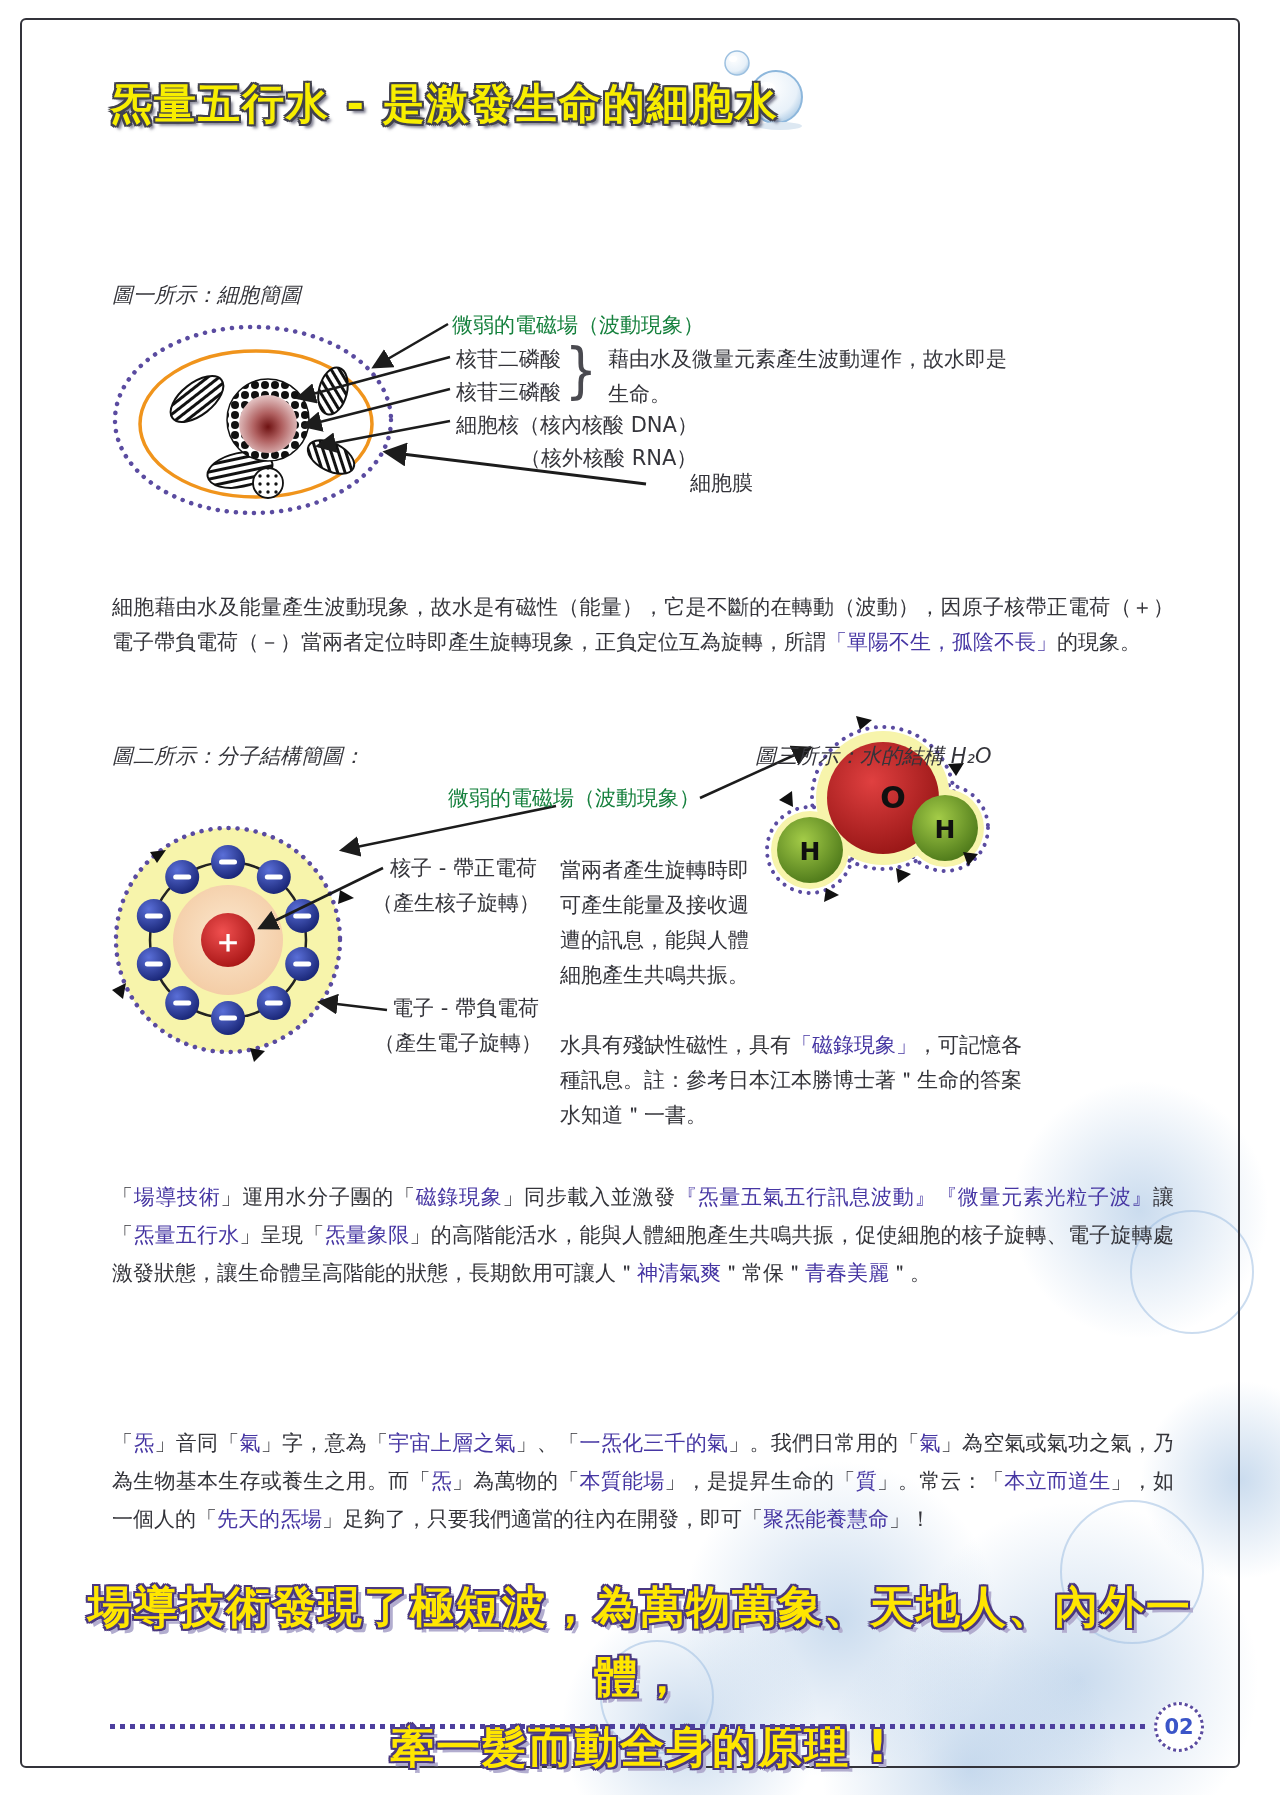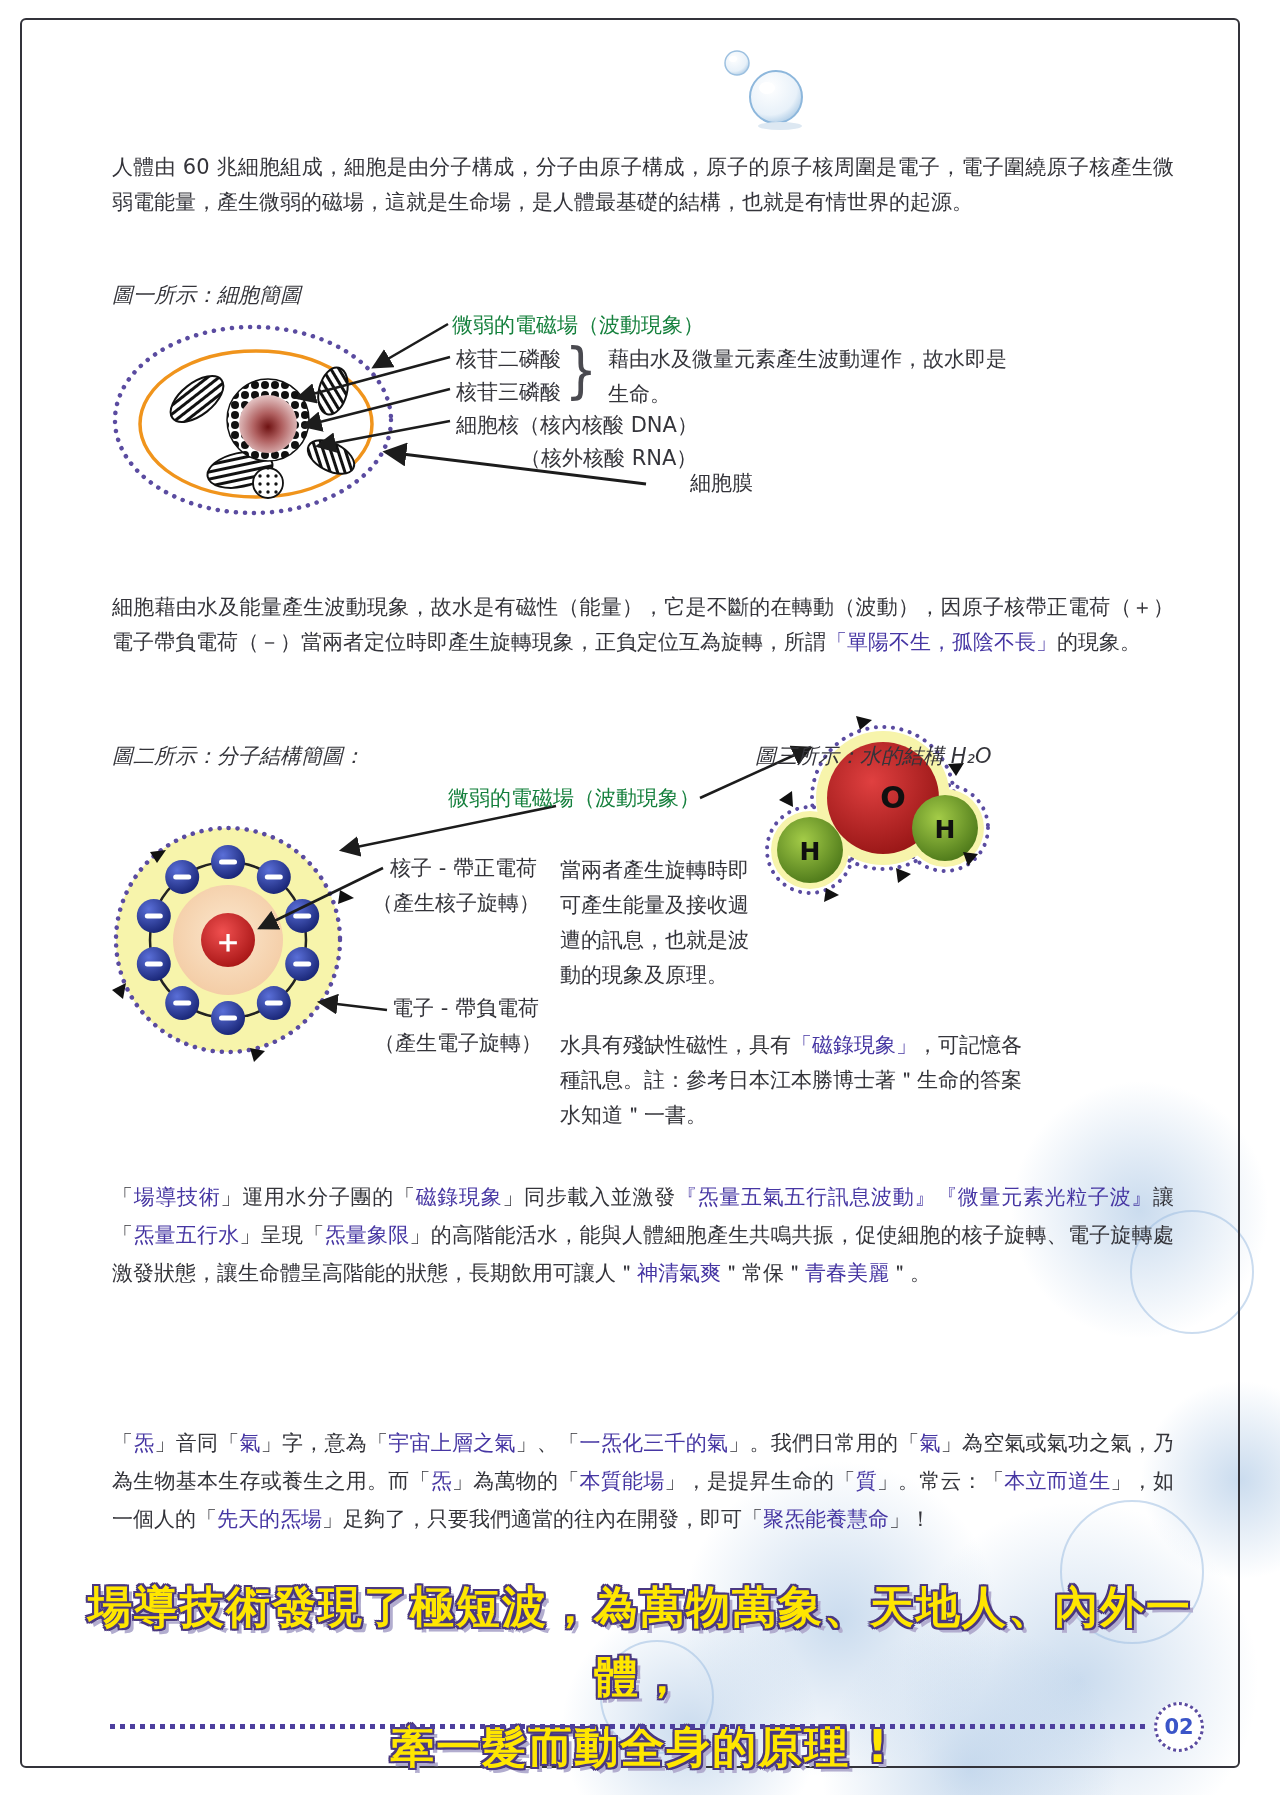--- a/index.html
+++ b/index.html
@@ -214,42 +214,42 @@
 
     <g>
       <circle cx="737" cy="63" r="12" fill="url(#dropg)" stroke="#9cc0e0" stroke-width="1.5"></circle>
       <ellipse cx="733" cy="59" rx="4" ry="3" fill="#ffffff"></ellipse>
       <circle cx="776" cy="97" r="26" fill="url(#dropg)" stroke="#8db7dc" stroke-width="2"></circle>
       <ellipse cx="767" cy="88" rx="8" ry="6" fill="#ffffff"></ellipse>
       <ellipse cx="780" cy="126" rx="22" ry="4" fill="#dde8f2"></ellipse>
     </g>
   </svg>
 
-
-  <div class="abs z-text body-text" style="left:112px;top:150px;width:1062px;">人體由 60 兆細胞組成，細胞是由分子構成，分子由原子構成，原子的原子核周圍是電子，電子圍繞原子核產生微弱電能量，產生微弱的磁場，這就是生命場，是人體最基礎的結構，也就是有情世界的起源。</div>
+  <div class="abs z-text title">炁量五行水 - 是激發生命的細胞水</div>
+
 
   <div class="abs z-text caption" style="left:112px;top:281px;">圖一所示：細胞簡圖</div>
   <div class="abs z-text label purple" style="left:452px;top:310px;">微弱的電磁場（波動現象）</div>
   <div class="abs z-text label" style="left:456px;top:344px;">核苷二磷酸</div>
   <div class="abs z-text label" style="left:456px;top:377px;">核苷三磷酸</div>
   <div class="abs z-text brace" style="left:562px;top:338px;">}</div>
   <div class="abs z-text label" style="left:608px;top:344px;">藉由水及微量元素產生波動運作，故水即是</div>
   <div class="abs z-text label" style="left:608px;top:379px;">生命。</div>
   <div class="abs z-text label" style="left:456px;top:410px;">細胞核（核內核酸 DNA）</div>
   <div class="abs z-text label" style="left:520px;top:443px;">（核外核酸 RNA）</div>
   <div class="abs z-text label" style="left:654px;top:468px;margin-left:36px;">細胞膜</div>
 
   <div class="abs z-text body-text" style="left:112px;top:590px;width:1062px;font-family:Liberation Serif, serif;"><span>細胞藉由水及能量產生波動現象，故水是有磁性（能量），它是不斷的在轉動（波動），因原子核帶正電荷（＋）電子帶負電荷（－）當兩者定位時即產生旋轉現象，正負定位互為旋轉，所謂</span><span class="hl">「單陽不生，孤陰不長」</span><span>的現象。</span></div>
 
   <div class="abs z-text caption" style="left:112px;top:742px;">圖二所示：分子結構簡圖：</div>
   <div class="abs z-text caption" style="left:755px;top:742px;">圖三所示：水的結構 H₂O</div>
   <div class="abs z-text label purple" style="left:448px;top:783px;">微弱的電磁場（波動現象）</div>
   <div class="abs z-text label" style="left:390px;top:853px;">核子 - 帶正電荷</div>
   <div class="abs z-text label" style="left:372px;top:888px;">（產生核子旋轉）</div>
-  <div class="abs z-text body-text" style="left:560px;top:853px;width:198px;text-align:left;">當兩者產生旋轉時即可產生能量及接收週遭的訊息，也就是波動的現象及原理。</div>
+  <div class="abs z-text body-text" style="left:560px;top:853px;width:198px;text-align:left;">當兩者產生旋轉時即可產生能量及接收週遭的訊息，能與人體細胞產生共鳴共振。</div>
   <div class="abs z-text label" style="left:392px;top:993px;">電子 - 帶負電荷</div>
   <div class="abs z-text label" style="left:374px;top:1028px;">（產生電子旋轉）</div>
   <div class="abs z-text body-text" style="left:560px;top:1028px;width:470px;text-align:left;"><span>水具有殘缺性磁性，具有</span><span class="hl">「磁錄現象」</span><span>，可記憶各種訊息。註：參考日本江本勝博士著＂生命的答案水知道＂一書。</span></div>
 
   <div class="abs z-text body-text" style="left:112px;top:1178px;width:1062px;line-height:38px;"><span>「</span><span class="hl">場導技術</span><span>」運用水分子團的「</span><span class="hl">磁錄現象</span><span>」同步載入並激發</span><span class="hl">『炁量五氣五行訊息波動』</span><span class="hl">『微量元素光粒子波』</span><span>讓「</span><span class="hl">炁量五行水</span><span>」呈現「</span><span class="hl">炁量象限</span><span>」的高階能活水，能與人體細胞產生共鳴共振，促使細胞的核子旋轉、電子旋轉處激發狀態，讓生命體呈高階能的狀態，長期飲用可讓人＂</span><span class="hl">神清氣爽</span><span>＂常保＂</span><span class="hl">青春美麗</span><span>＂。</span></div>
 
   <div class="abs z-text body-text" style="left:112px;top:1424px;width:1062px;line-height:38px;"><span>「</span><span class="hl">炁</span><span>」音同「</span><span class="hl">氣</span><span>」字，意為「</span><span class="hl">宇宙上層之氣</span><span>」、「</span><span class="hl">一炁化三千的氣</span><span>」。我們日常用的「</span><span class="hl">氣</span><span>」為空氣或氣功之氣，乃為生物基本生存或養生之用。而「</span><span class="hl">炁</span><span>」為萬物的「</span><span class="hl">本質能場</span><span>」，是提昇生命的「</span><span class="hl">質</span><span>」。常云：「</span><span class="hl">本立而道生</span><span>」，如一個人的「</span><span class="hl">先天的炁場</span><span>」足夠了，只要我們適當的往內在開發，即可「</span><span class="hl">聚炁能養慧命</span><span>」！</span></div>
 
   <div class="abs z-text banner">
     <div>場導技術發現了極短波，為萬物萬象、天地人、內外一體，</div>

